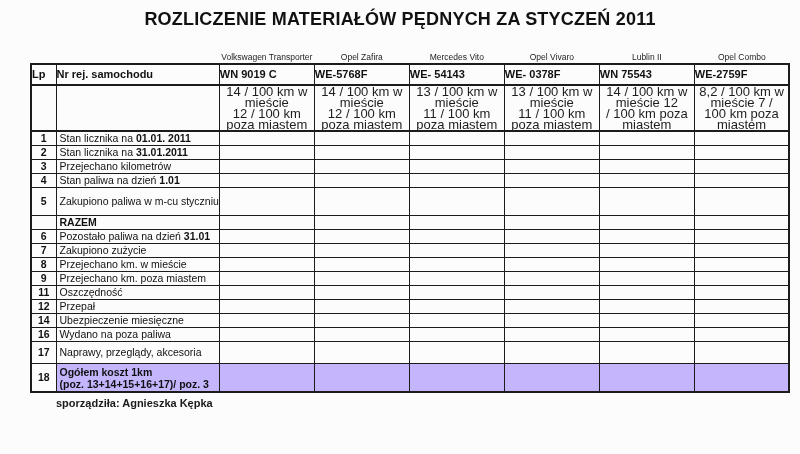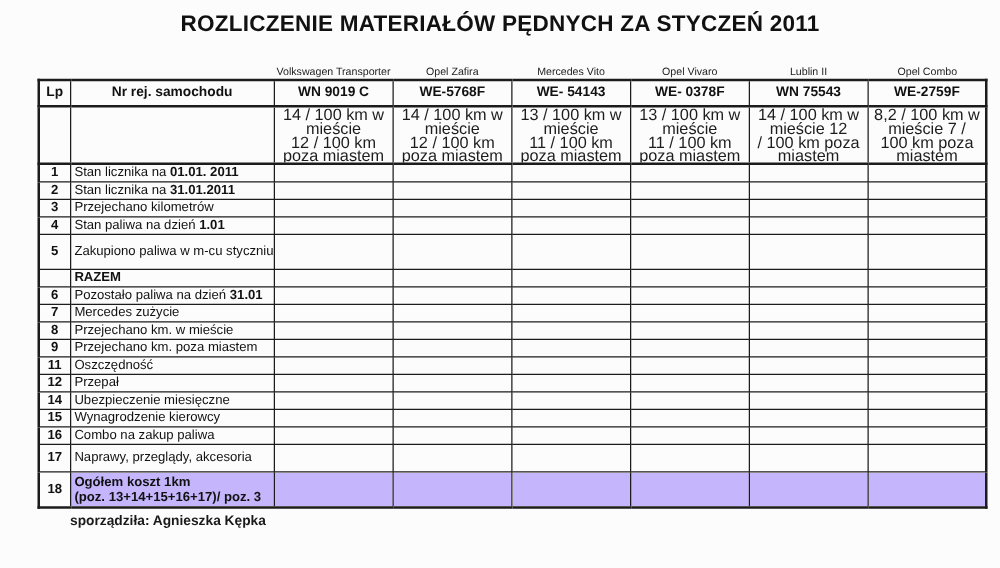--- a/index.html
+++ b/index.html
@@ -24,21 +24,21 @@
     overflow:hidden;
   }
   
   tr.carnames td{
     border:none;background:transparent;
     height:16px;vertical-align:bottom;
     text-align:center;font-size:8.5px;color:#1d1d1d;
     white-space:nowrap;
   }
   tr.hdr td{
-    height:19px;text-align:center;font-weight:bold;font-size:11px;
+    height:19px;font-weight:bold;font-size:11px;
     border-top-width:2px;border-bottom-width:2px;white-space:nowrap;
   }
   tr.norm td{
     height:44px;text-align:center;font-size:13px;line-height:11px;
     border-bottom-width:2px;color:#1d1d1d;
   }
   tr.body-row td{height:13px;}
   tr.row-double td{height:27px;}
   tr.row-tall td{height:21px;}
   td.num{text-align:center;font-weight:bold;}
@@ -165,21 +165,21 @@
         <td class="label"><span>Pozostało paliwa na dzień </span><span class="b">31.01</span></td>
         <td></td>
         <td></td>
         <td></td>
         <td></td>
         <td></td>
         <td class="or"></td>
       </tr>
       <tr class="body-row row-normal">
         <td class="num ol">7</td>
-        <td class="label"><span>Mercedes zużycie</span></td>
+        <td class="label"><span>Zakupiono zużycie</span></td>
         <td></td>
         <td></td>
         <td></td>
         <td></td>
         <td></td>
         <td class="or"></td>
       </tr>
       <tr class="body-row row-normal">
         <td class="num ol">8</td>
         <td class="label"><span>Przejechano km. w mieście</span></td>
@@ -224,32 +224,22 @@
         <td class="num ol">14</td>
         <td class="label"><span>Ubezpieczenie miesięczne</span></td>
         <td></td>
         <td></td>
         <td></td>
         <td></td>
         <td></td>
         <td class="or"></td>
       </tr>
       <tr class="body-row row-normal">
-        <td class="num ol">15</td>
-        <td class="label"><span>Wynagrodzenie kierowcy</span></td>
-        <td></td>
-        <td></td>
-        <td></td>
-        <td></td>
-        <td></td>
-        <td class="or"></td>
-      </tr>
-      <tr class="body-row row-normal">
         <td class="num ol">16</td>
-        <td class="label"><span>Combo na zakup paliwa</span></td>
+        <td class="label"><span>Wydano na poza paliwa</span></td>
         <td></td>
         <td></td>
         <td></td>
         <td></td>
         <td></td>
         <td class="or"></td>
       </tr>
       <tr class="body-row row-tall">
         <td class="num ol">17</td>
         <td class="label"><span>Naprawy, przeglądy, akcesoria</span></td>

